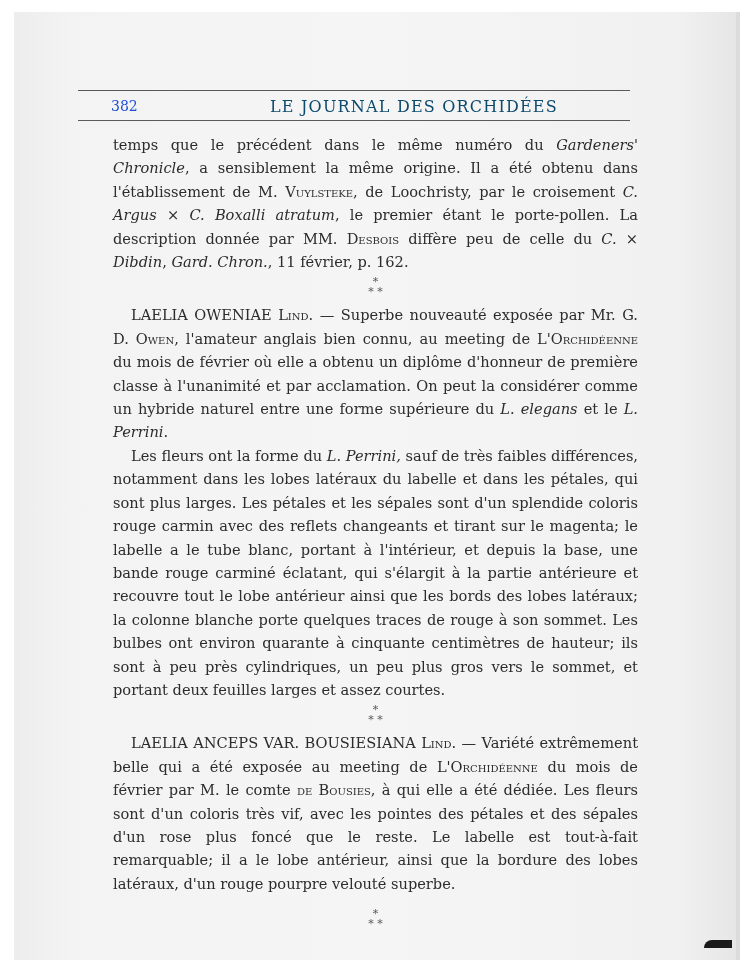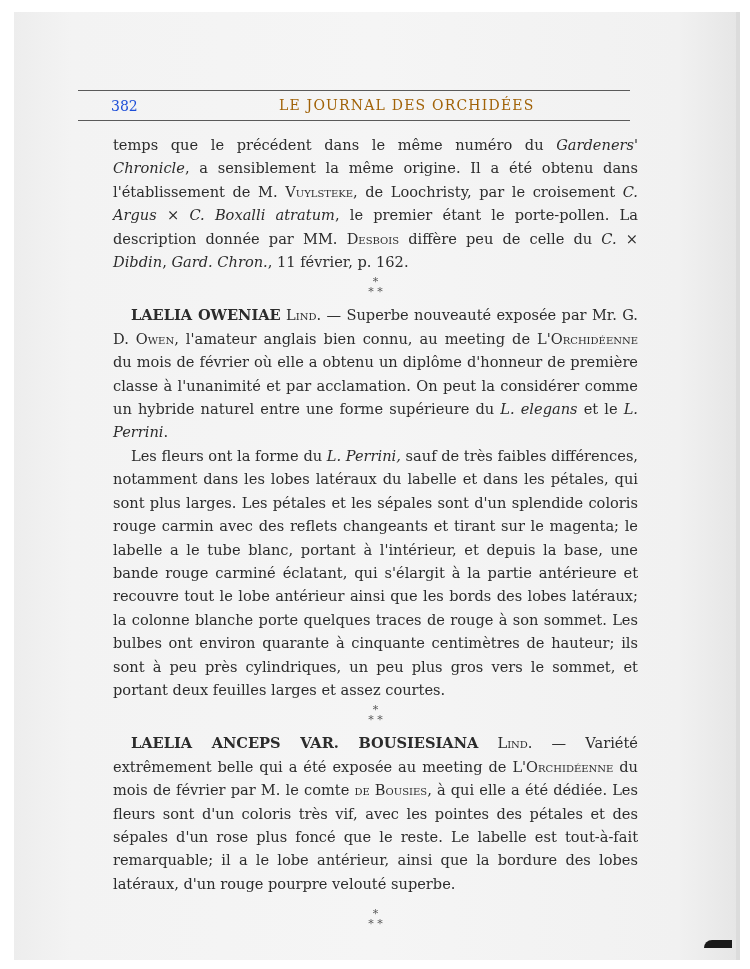--- a/index.html
+++ b/index.html
@@ -21,33 +21,32 @@
     position: absolute; left: 704px; top: 940px; width: 28px; height: 8px;
     background: #1a1a1a; border-radius: 20px 0 0 0;
   }
   .header-rule {
     position: absolute; left: 78px; width: 552px; height: 1px; background: #5a5a5a;
   }
   .page-number {
     position: absolute; left: 111px; top: 98px; font-size: 14px; color: #1d4ed8;
   }
   .running-title {
-    position: absolute; left: 270px; top: 97px; font-size: 14px; letter-spacing: 1.2px;
-    color: #a16207;
-    margin-left: 9px;
+    position: absolute; left: 270px; top: 97px; font-size: 16px; letter-spacing: 1.2px;
+    color: #0c4a6e;
   }
   .body-text {
     position: absolute; left: 113px; top: 133px; width: 525px;
     font-size: 14.6px; line-height: 23.4px; text-align: justify;
     color: #2c2c2c;
   }
   .body-text p { margin: 0; }
   .indent { text-indent: 18px; }
   .sc { font-variant: small-caps; }
-  .b { font-weight: bold; }
+  .b { font-weight: normal; }
   .i { font-style: italic; }
   .stars {
     text-align: center; font-size: 11px; line-height: 10px; color: #555;
     margin: 4px 0 6px 0;
   }
   .stars span { display: block; }
   sup { font-size: 8px; line-height: 0; }
 </style>
 </head>
 <body>

